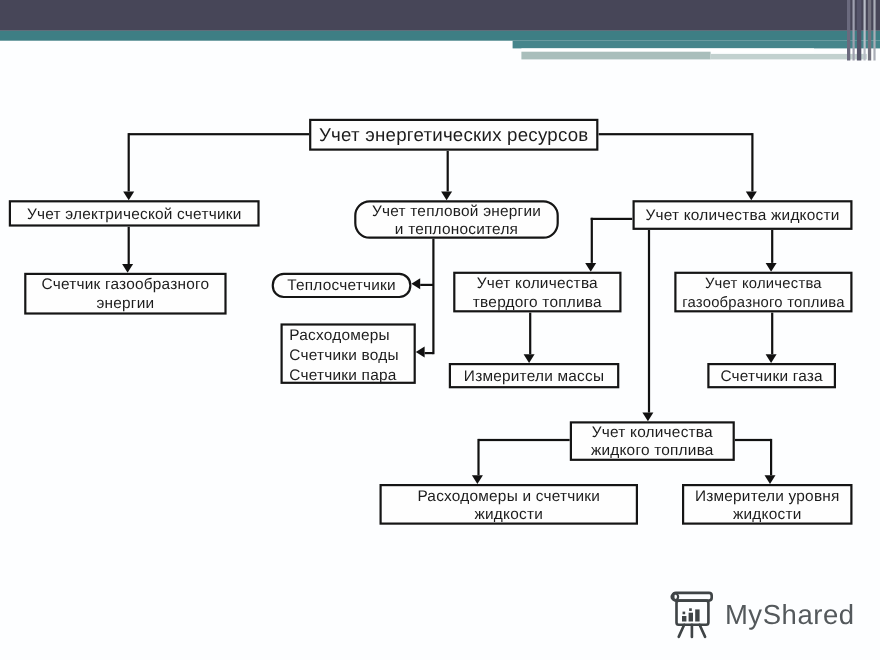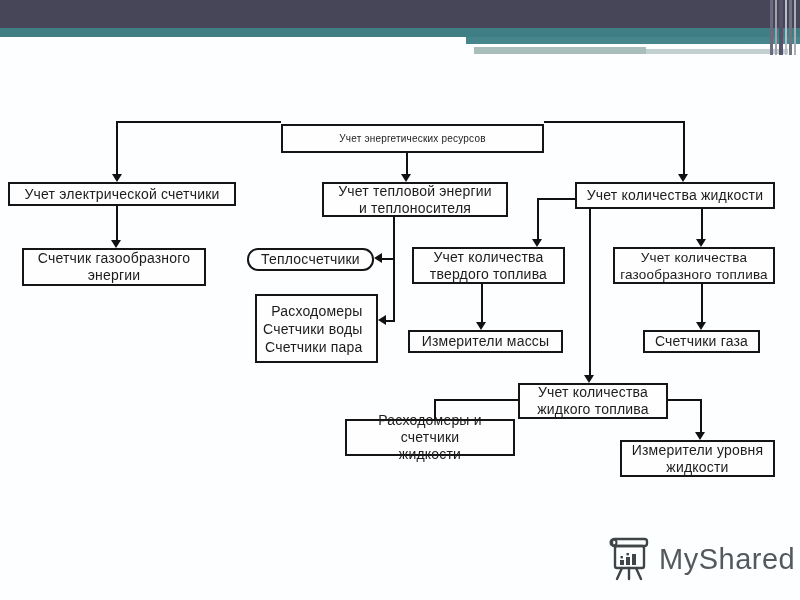--- a/index.html
+++ b/index.html
@@ -22,33 +22,33 @@
   .s4{left:785px;width:2px;background:#b8bcc6;}
   .s5{left:789px;width:3px;background:#73727f;}
   .s6{left:794px;width:2px;background:#a9adb6;}
   
   .node{
     position:absolute;background:#fefefe;border:2px solid #151515;
     display:flex;align-items:center;justify-content:center;text-align:center;
     font-size:14px;line-height:17px;color:#1c1c1c;letter-spacing:.2px;
     white-space:pre-line;box-sizing:border-box;
   }
-  #n-energy   {left:281px;top:124px;width:263px;height:29px;font-size:10px;}
+  #n-energy   {left:281px;top:108px;width:263px;height:29px;font-size:17px;}
   #n-electric {left:8px;  top:182px;width:228px;height:24px;}
   #n-elmeter  {left:22px; top:248px;width:184px;height:38px;}
-  #n-heat     {left:322px;top:182px;width:186px;height:35px;}
+  #n-heat     {left:322px;top:182px;width:186px;height:35px;border-radius:14px;}
   #n-heatmtr  {left:247px;top:248px;width:127px;height:23px;border-radius:11px;}
-  #n-flow     {left:255px;top:294px;width:123px;height:69px;justify-content:flex-start;text-align:right;padding-left:6px;line-height:18px;}
+  #n-flow     {left:255px;top:294px;width:123px;height:55px;justify-content:flex-start;text-align:left;padding-left:6px;line-height:18px;}
   #n-solid    {left:412px;top:247px;width:153px;height:37px;}
   #n-mass     {left:408px;top:330px;width:155px;height:23px;}
   #n-fuel     {left:575px;top:182px;width:200px;height:27px;}
   #n-gasfuel  {left:613px;top:247px;width:162px;height:37px;font-size:13.5px;}
   #n-gasmtr   {left:643px;top:330px;width:117px;height:23px;}
   #n-liquid   {left:518px;top:383px;width:150px;height:36px;}
-  #n-liqflow  {left:345px;top:419px;width:170px;height:37px;}
+  #n-liqflow  {left:345px;top:440px;width:235px;height:37px;}
   #n-level    {left:620px;top:440px;width:155px;height:37px;}
   
   .ln{position:absolute;background:#111;}
   .l1 {left:117px;top:121px;width:164px;height:2px;}
   .l2 {left:544px;top:121px;width:140px;height:2px;}
   .l3 {left:116px;top:121px;width:2px;height:53px;}
   .l4 {left:406px;top:137px;width:2px;height:37px;}
   .l5 {left:683px;top:121px;width:2px;height:53px;}
   .l6 {left:116px;top:206px;width:2px;height:34px;}
   .l7 {left:393px;top:217px;width:2px;height:105px;}
@@ -71,21 +71,21 @@
   .a1 {left:112px;top:174px;} .a2 {left:401px;top:174px;} .a3 {left:678px;top:174px;}
   .a4 {left:111px;top:240px;} .a5 {left:532px;top:239px;} .a6 {left:696px;top:239px;}
   .a7 {left:476px;top:322px;} .a8 {left:696px;top:322px;} .a9 {left:584px;top:375px;}
   .a10{left:429px;top:432px;} .a11{left:695px;top:432px;}
   .arr-l{position:absolute;width:0;height:0;
     border-top:5px solid transparent;border-bottom:5px solid transparent;
     border-right:8px solid #111;}
   .a12{left:374px;top:253px;} .a13{left:378px;top:315px;}
   
   .watermark{position:absolute;left:605px;top:532px;display:flex;align-items:center;}
-  .wm-text{font-size:29px;letter-spacing:.5px;margin-left:6px;}
+  .wm-text{font-size:25px;letter-spacing:.5px;margin-left:6px;}
 </style>
 </head>
 <body>
 
 <div class="abs bar-navy" style="background: rgb(71, 70, 88);"></div>
 <div class="abs bar-teal" style="background: rgb(62, 126, 132);"></div>
 <div class="abs bar-teal-right" style="background: rgb(69, 133, 139);"></div>
 <div class="abs bar-white-line"></div>
 <div class="abs bar-sage" style="background: rgb(169, 190, 187);"></div>
 <div class="abs bar-sage-light" style="background: rgb(194, 209, 207);"></div>

